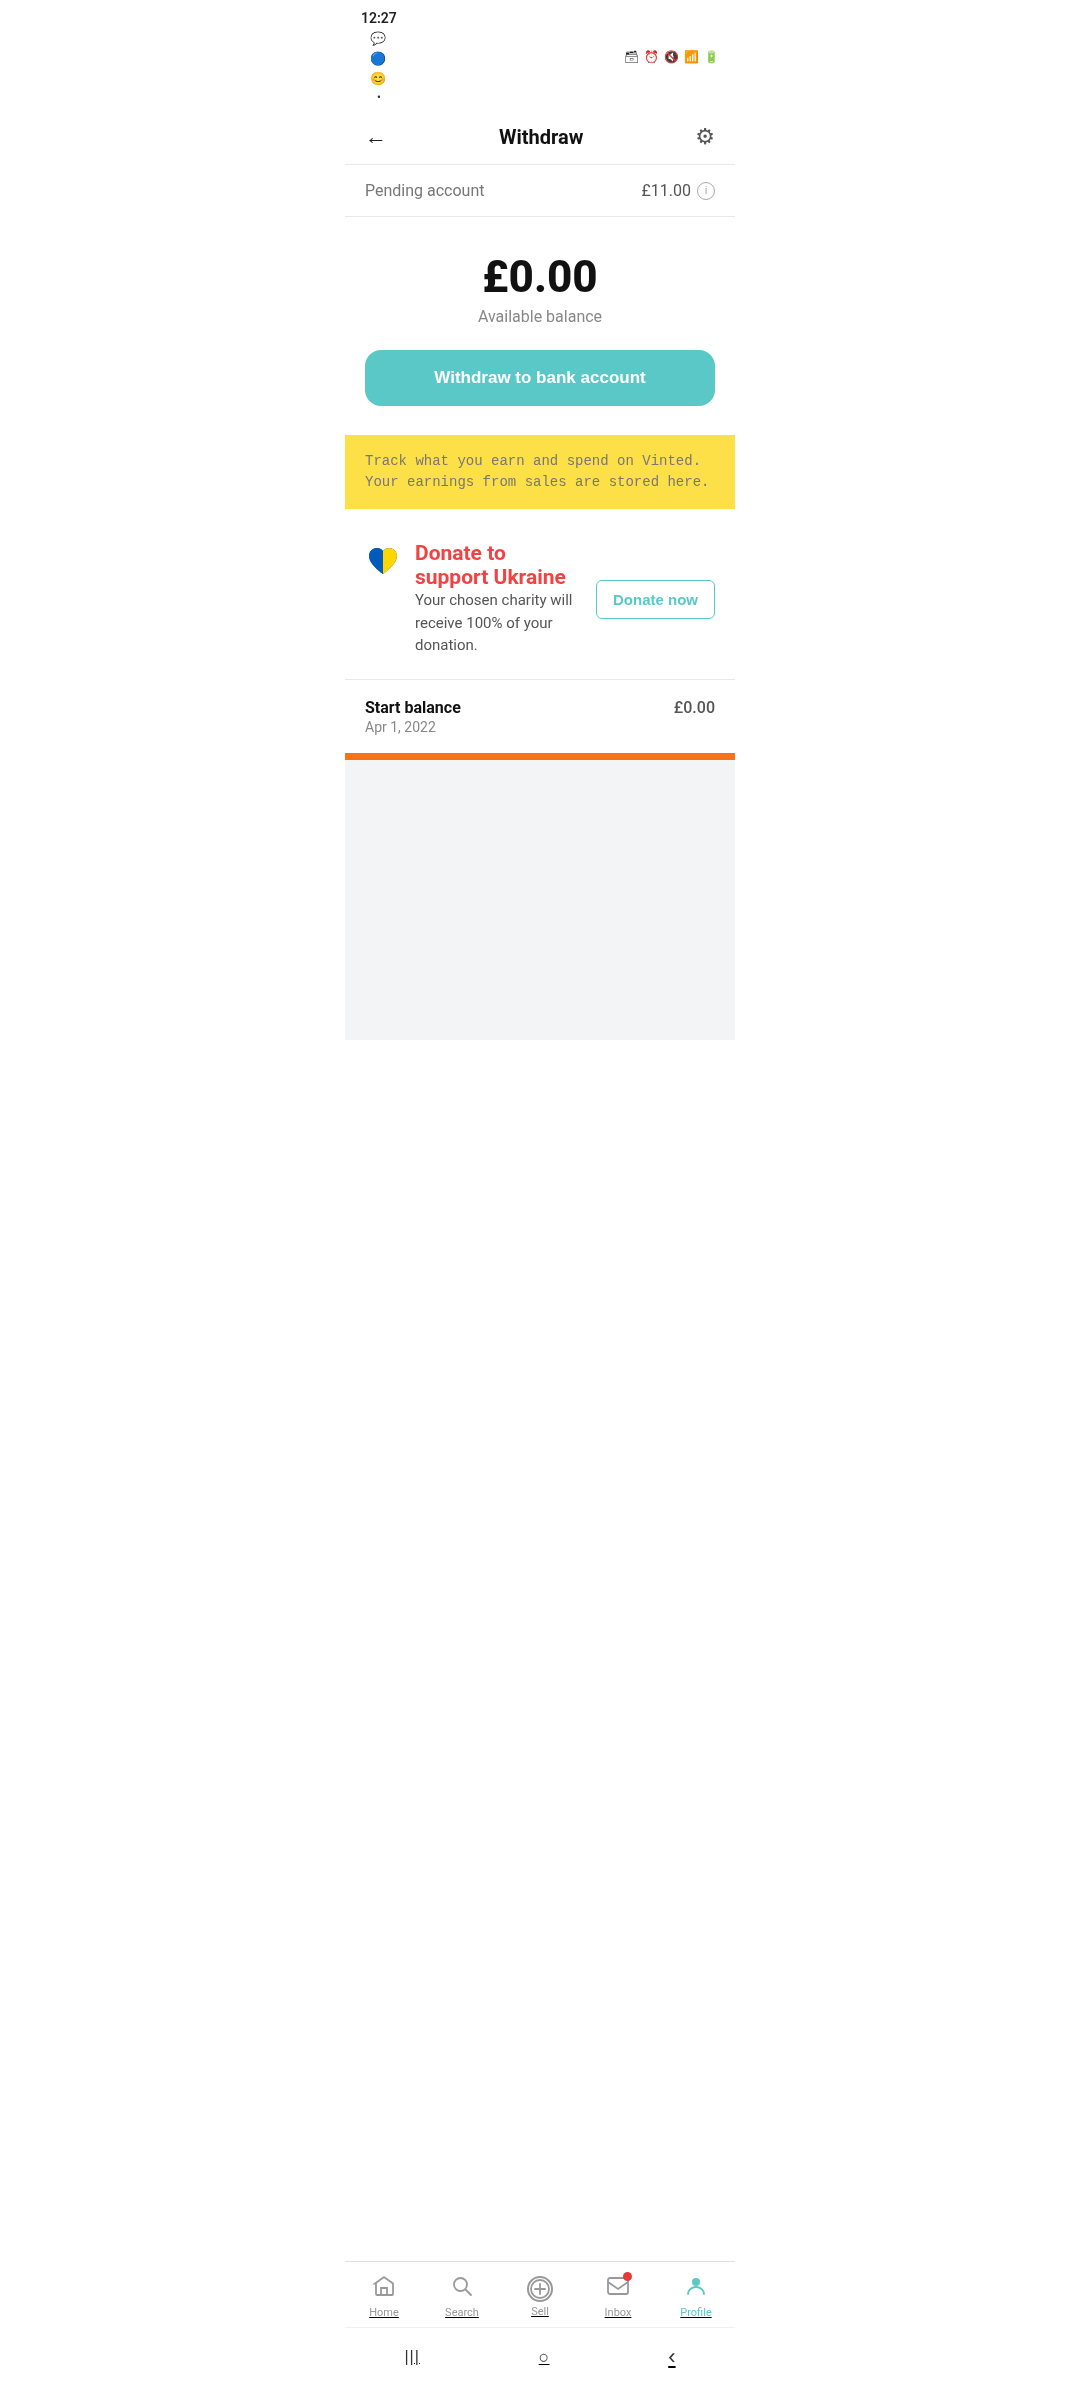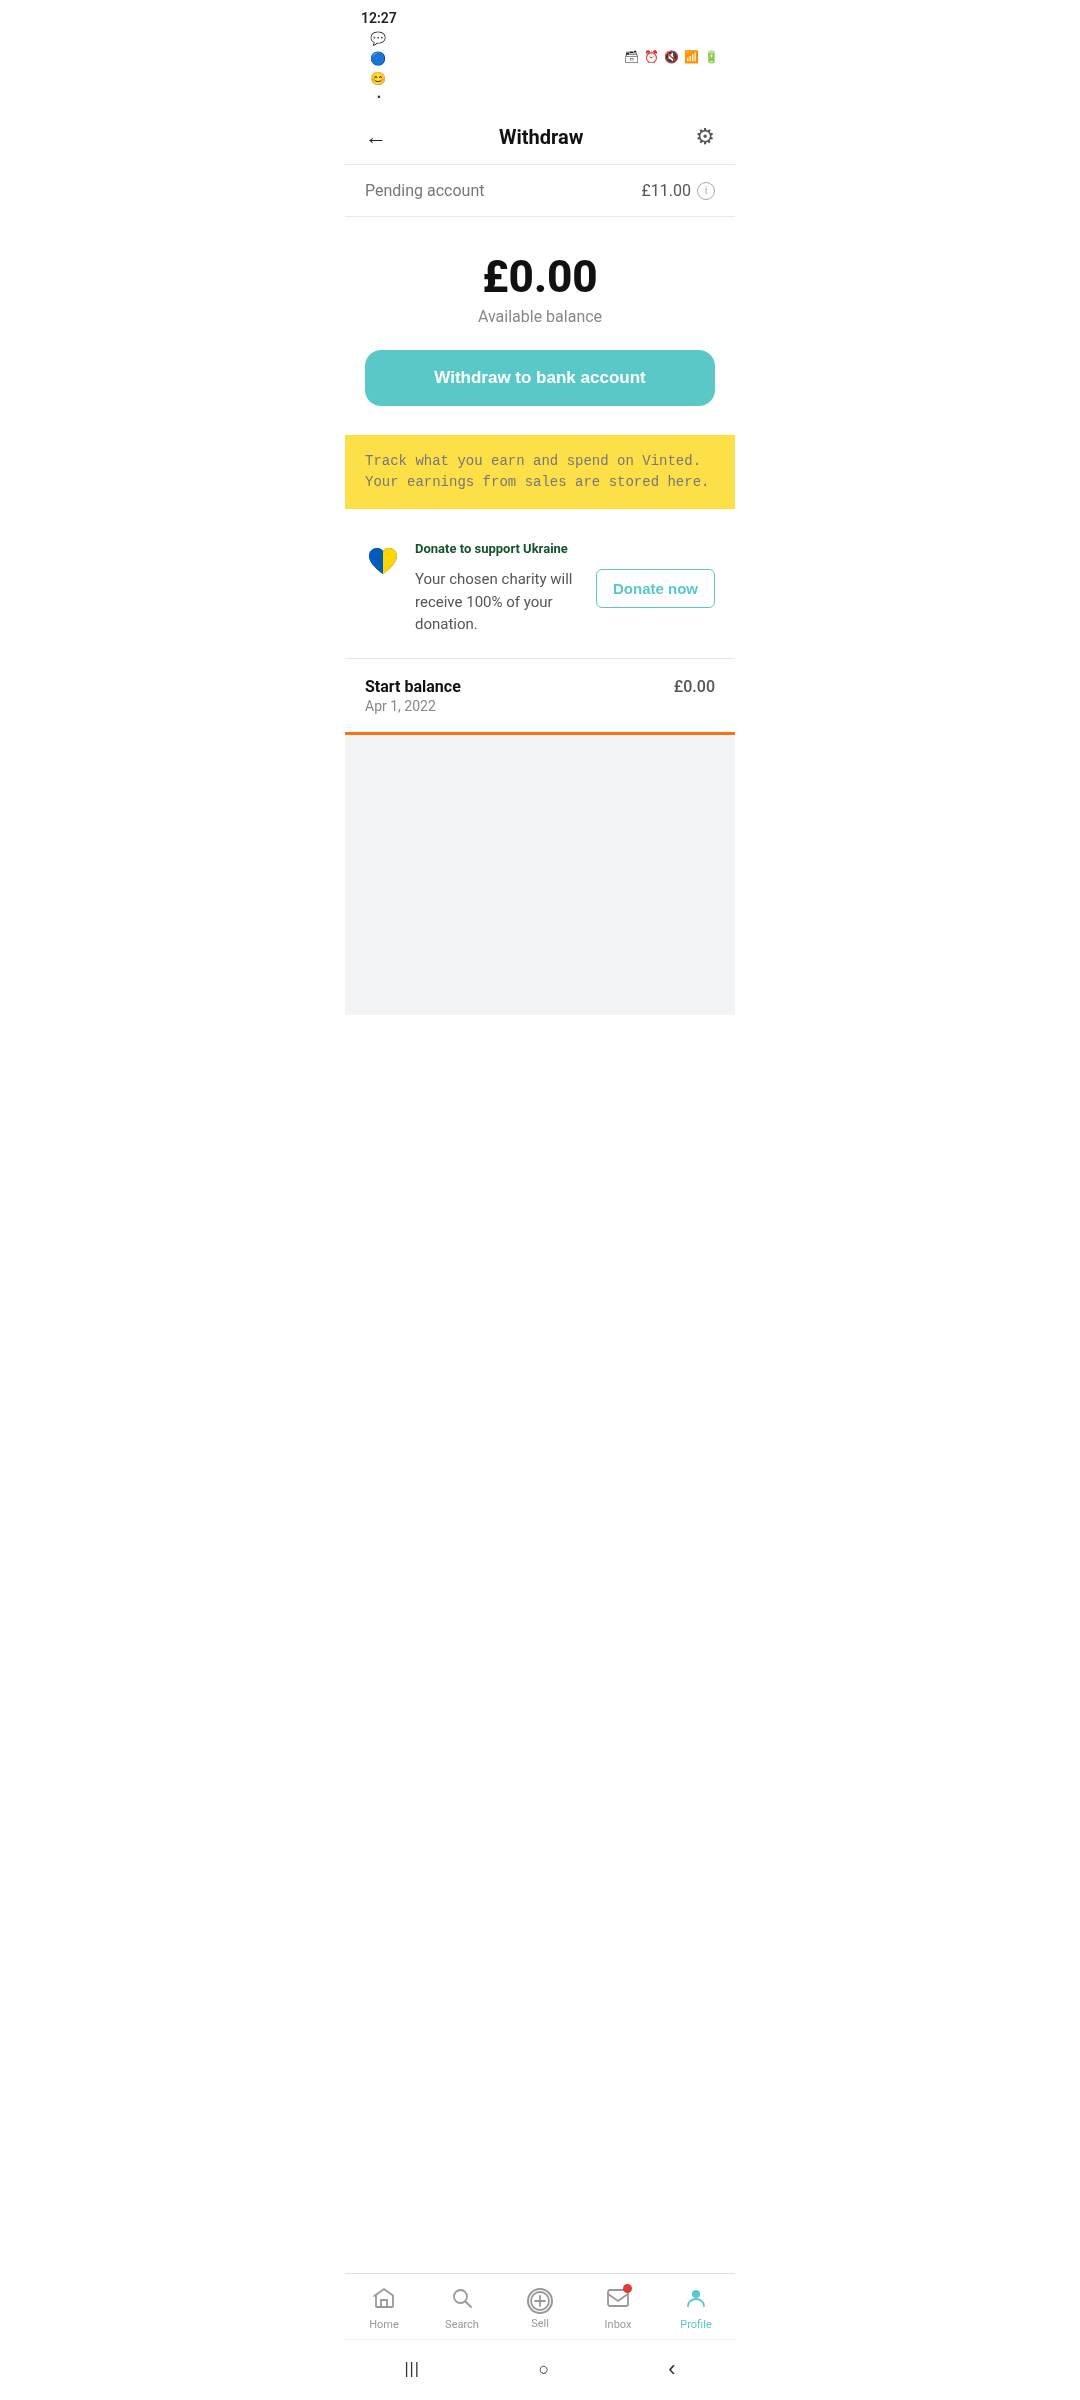--- a/index.html
+++ b/index.html
@@ -154,24 +154,24 @@
     }
     .ukraine-heart {
       font-size: 32px;
       flex-shrink: 0;
       margin-top: 2px;
     }
     .donate-text {
       flex: 1;
     }
     .donate-title {
-      font-size: 13px;
+      font-size: 21px;
       font-weight: 700;
-      color: #14532d;
-      margin-bottom: 12px;
+      color: #ef4444;
+      margin-bottom: 0;
     }
     .donate-desc {
       font-size: 15px;
       color: #555;
       line-height: 1.5;
     }
     .donate-now-btn {
       flex-shrink: 0;
       border: 1.5px solid #5bc8c8;
       background: #fff;
@@ -189,21 +189,21 @@
       background: #f3f4f5;
       padding: 0;
       flex: 1;
     }
     .transaction-item {
       background: #fff;
       display: flex;
       justify-content: space-between;
       align-items: flex-start;
       padding: 18px 20px;
-      border-bottom: 3px solid #f97316;
+      border-bottom: 7px solid #f97316;
     }
     .transaction-info {}
     .transaction-title {
       font-size: 16px;
       font-weight: 700;
       color: #111;
       margin-bottom: 2px;
     }
     .transaction-date {
       font-size: 14px;
@@ -217,26 +217,27 @@
 
     
     .empty-area {
       background: #f3f4f5;
       height: 280px;
     }
 
     
     .bottom-nav {
       position: fixed;
-      bottom: 0;
+      bottom: 12px;
       left: 50%;
       transform: translateX(-50%);
       width: 390px;
       background: #fff;
       border-top: 1px solid #e0e0e0;
+      text-decoration: underline;
     }
     .nav-items {
       display: flex;
       justify-content: space-around;
       align-items: center;
       padding: 8px 0 4px 0;
     }
     .nav-item {
       display: flex;
       flex-direction: column;

